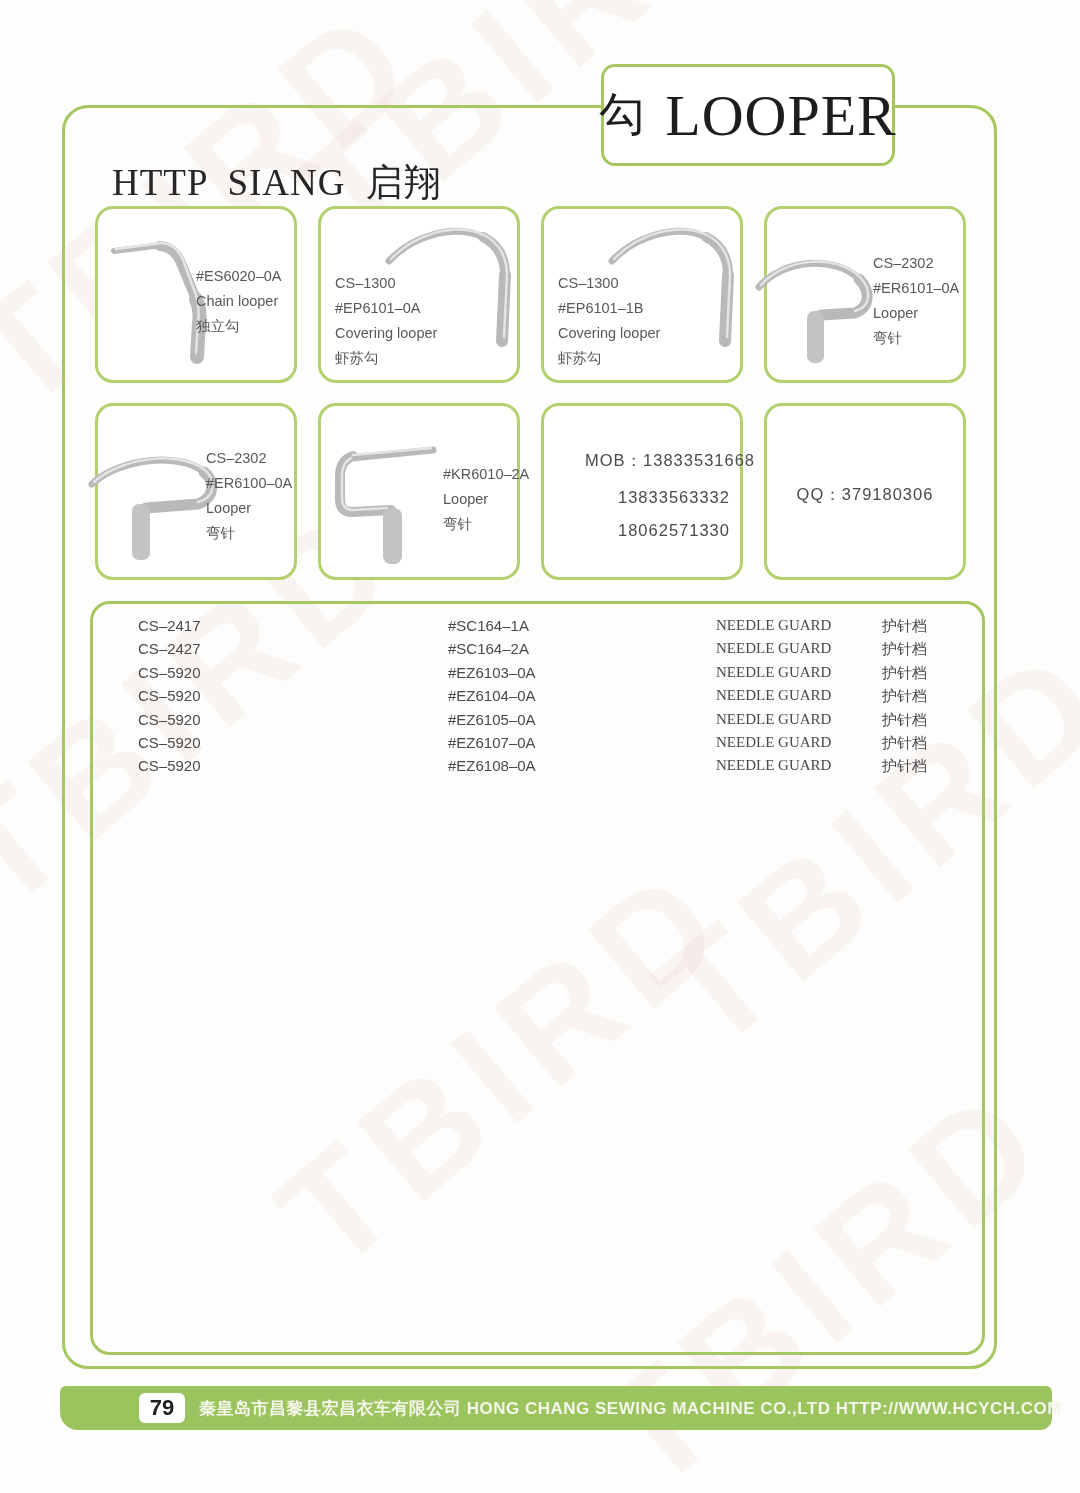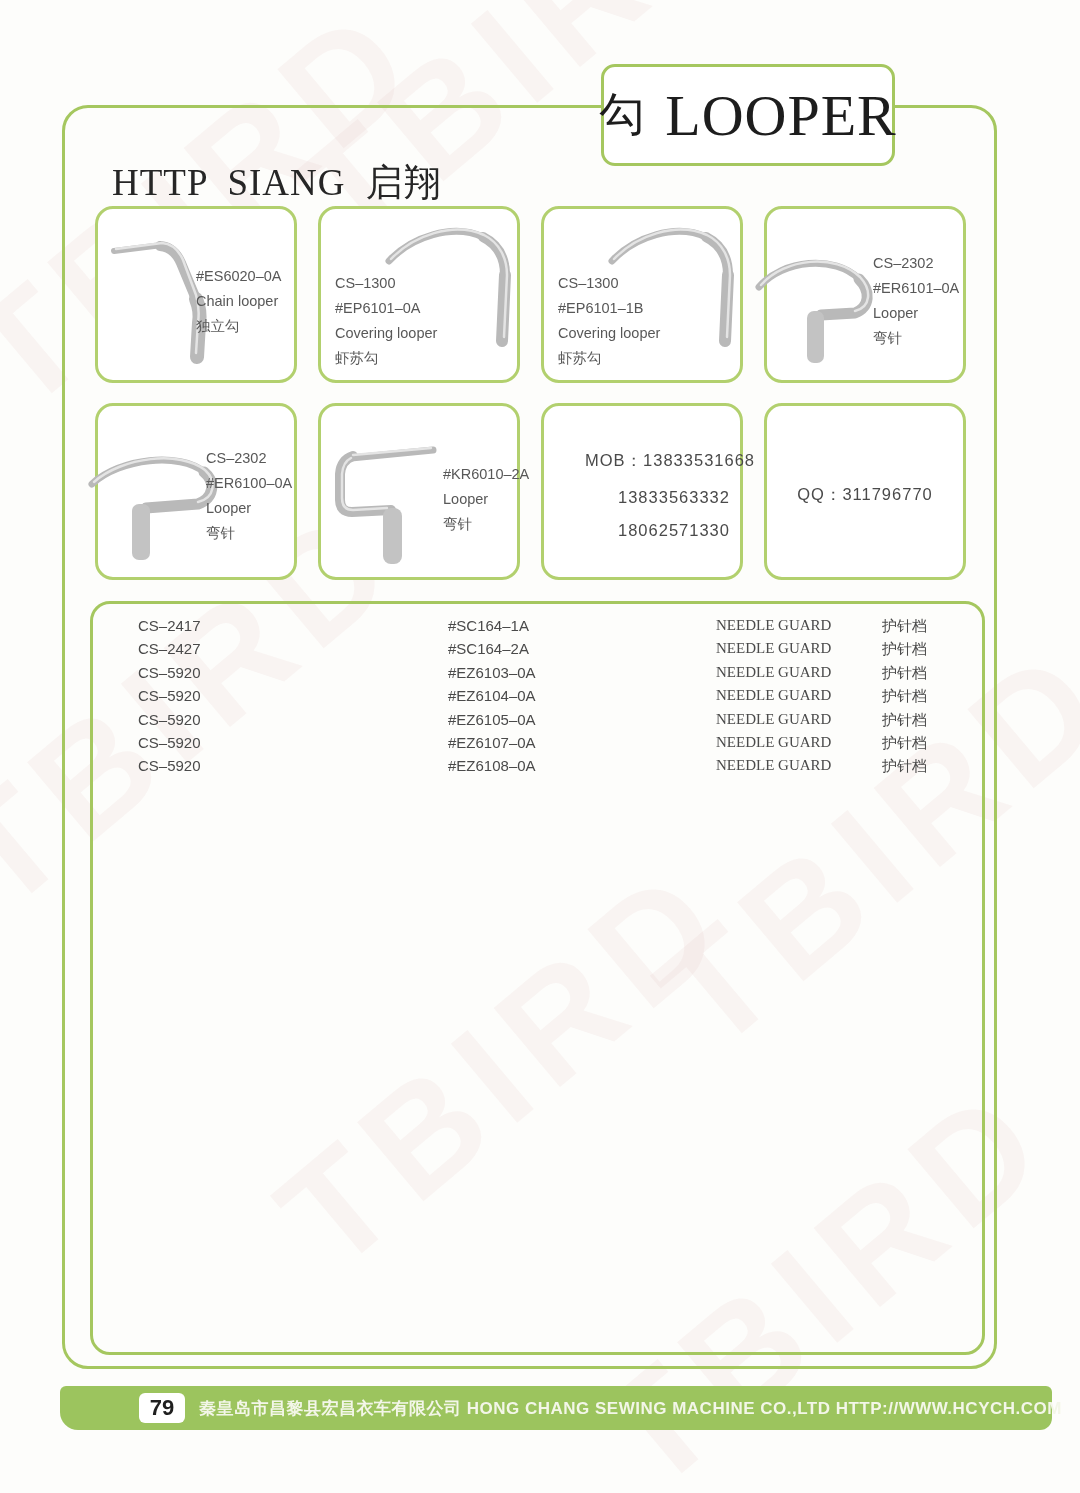--- a/index.html
+++ b/index.html
@@ -189,21 +189,21 @@
 
 <div class="card r2 c3">
   <div class="mob-line" style="left:18px;top:44px;margin-left:23px;">
     <span>MOB：</span><span>13833531668</span>
   </div>
   <div class="mob-line" style="left:74px;top:82px;">13833563332</div>
   <div class="mob-line" style="left:74px;top:115px;">18062571330</div>
 </div>
 
 <div class="card r2 c4">
-  <div class="qq-line">QQ：311796770</div>
+  <div class="qq-line">QQ：379180306</div>
 </div>
 
 <div class="table-box">
   <div class="t-rows">
     <div class="t-row">
       <span class="col-model">CS–2417</span>
       <span class="col-part">#SC164–1A</span>
       <span class="col-name-en">NEEDLE GUARD</span>
       <span class="col-name-cn">护针档</span>
     </div>

